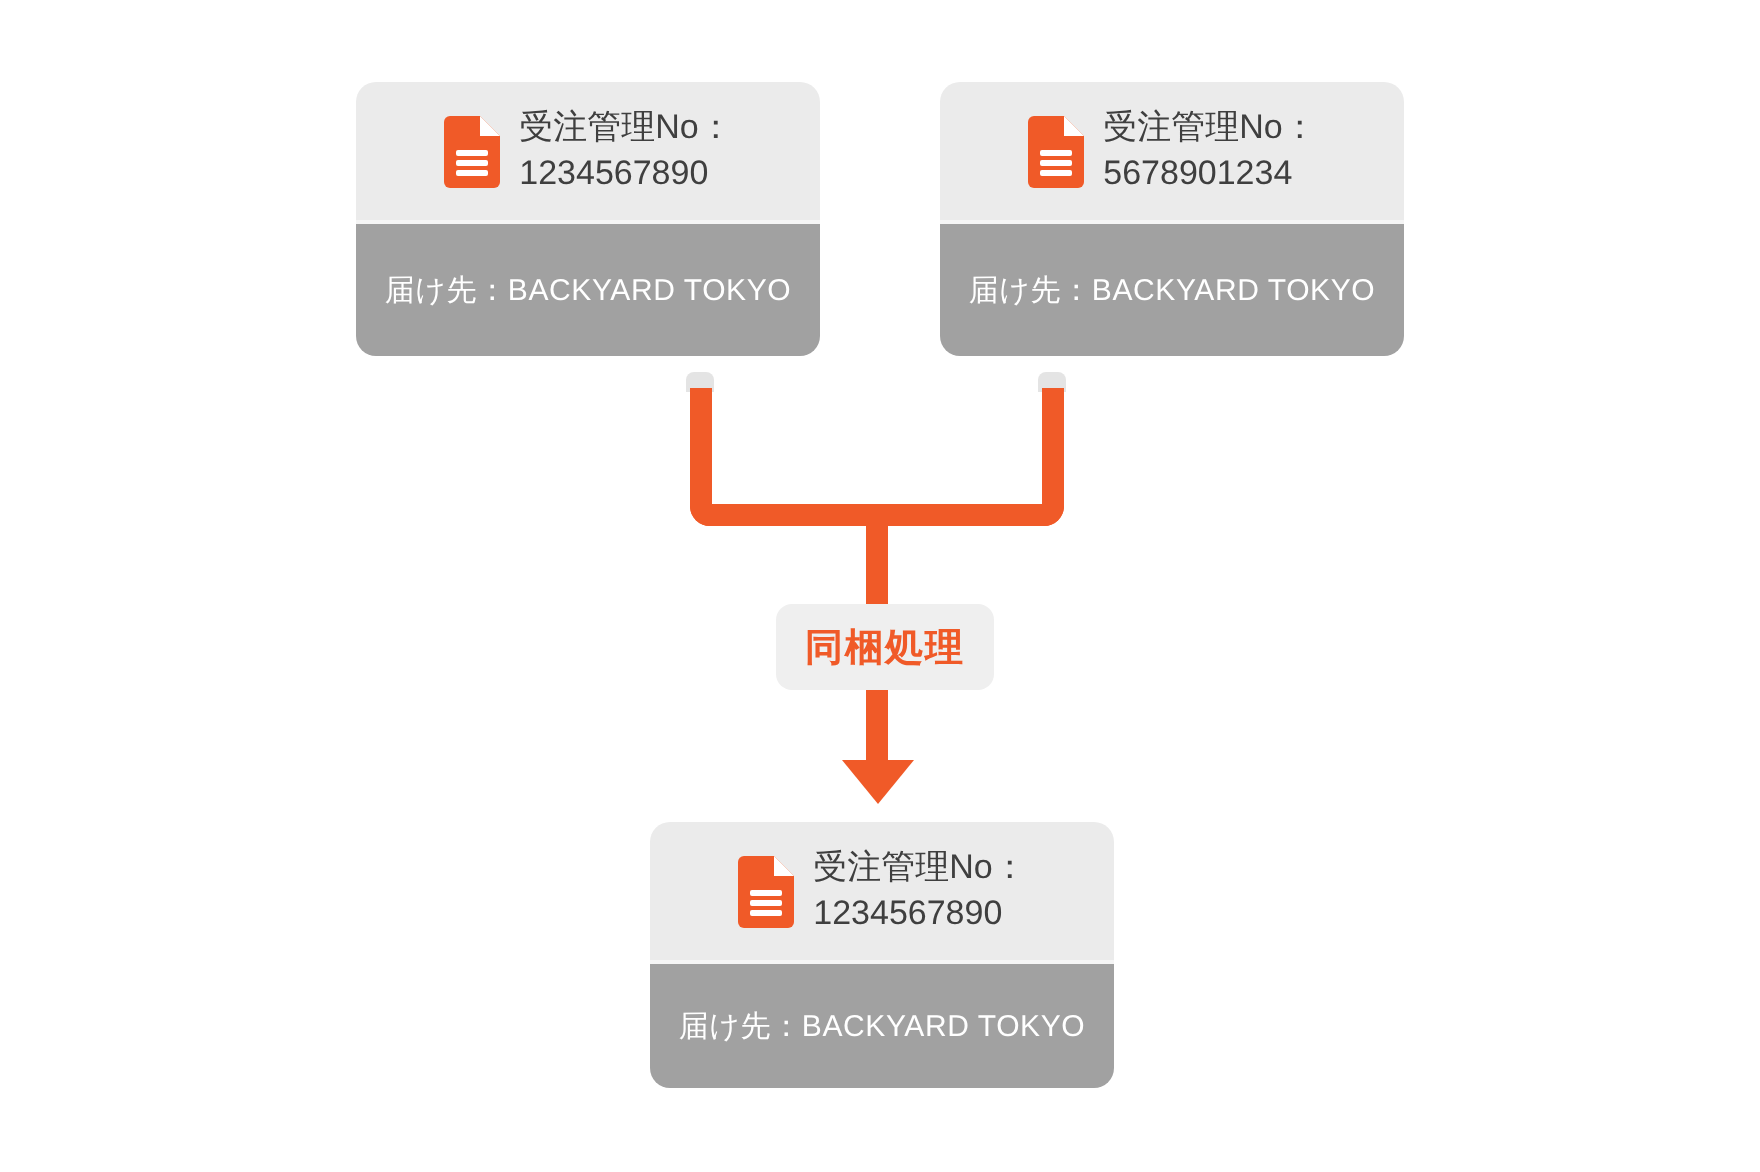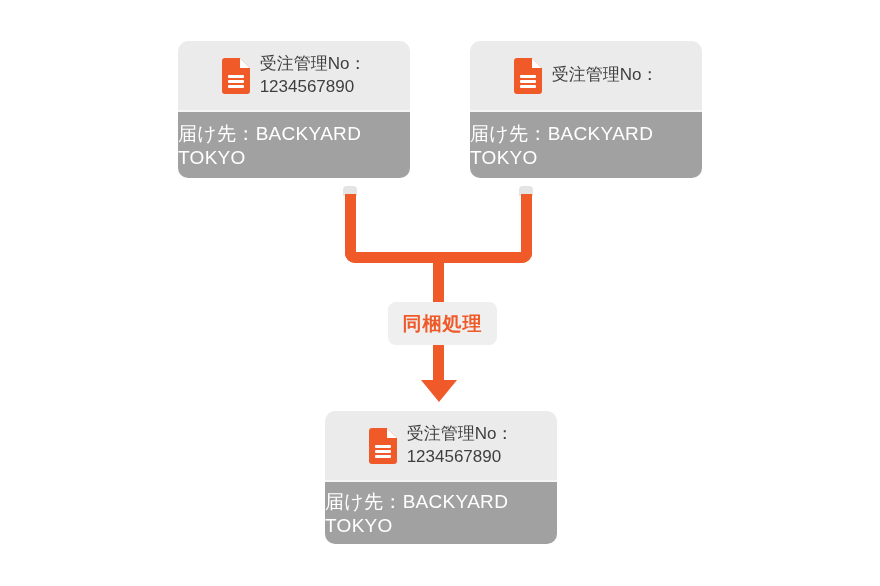--- a/index.html
+++ b/index.html
@@ -60,21 +60,21 @@
     flex:0 0 68px;
     background:var(--band_bg);
     border-top:2px solid var(--band_divider);
     display:flex;
     align-items:center;
     justify-content:center;
   }
   .card-result .card-destination-band{flex:0 0 64px;}
   .destination-text{
     color:var(--band_text);
-    font-size:19px;
+    font-size:15px;
     letter-spacing:0.3px;
   }
   
   .line-cap{
     position:absolute;
     width:14px;
     height:10px;
     background:var(--cap_bg);
     border-radius:4px 4px 0 0;
   }
@@ -159,20 +159,21 @@
     <div class="card-order-section">
       <svg class="doc-icon" viewBox="0 0 28 36" xmlns="http://www.w3.org/2000/svg">
         <path d="M3 0 H18 L28 10 V33 a3 3 0 0 1 -3 3 H3 a3 3 0 0 1 -3 -3 V3 a3 3 0 0 1 3 -3 Z" fill="#f05a28"></path>
         <path d="M18 0 L28 10 H18 Z" fill="#ffffff"></path>
         <rect x="6" y="17" width="16" height="3" rx="1" fill="#ffffff"></rect>
         <rect x="6" y="22" width="16" height="3" rx="1" fill="#ffffff"></rect>
         <rect x="6" y="27" width="16" height="3" rx="1" fill="#ffffff"></rect>
       </svg>
       <div class="order-text">
         <div>受注管理No：</div>
+        <div>5678901234</div>
       </div>
     </div>
     <div class="card-destination-band">
       <span class="destination-text">届け先：BACKYARD TOKYO</span>
     </div>
   </div>
 
   <div class="line-cap cap-left"></div>
   <div class="line-cap cap-right"></div>
   <div class="merge-bracket"></div>

